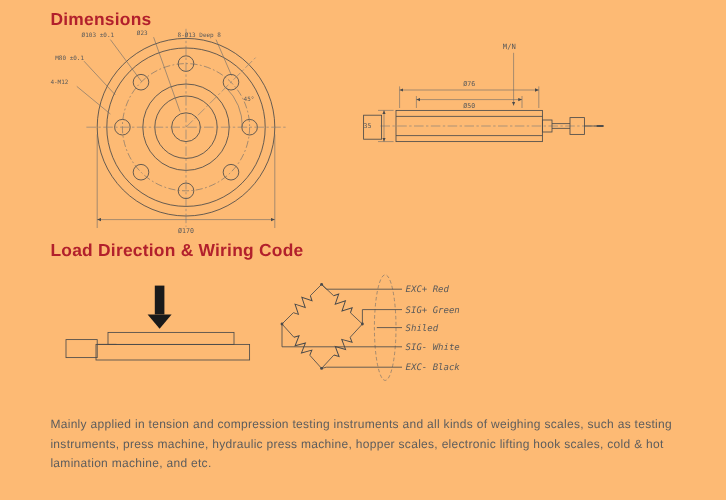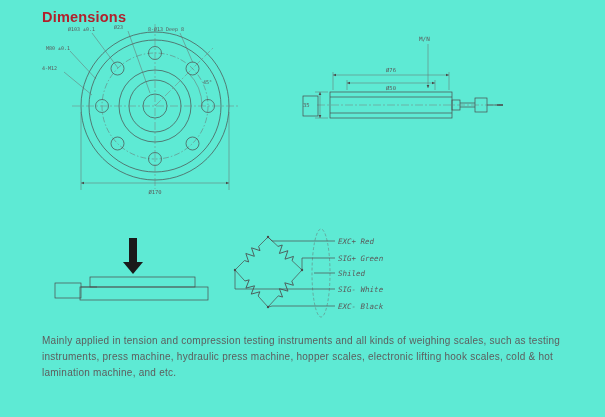--- a/index.html
+++ b/index.html
@@ -1,22 +1,22 @@
 <!DOCTYPE html>
 <html><head>
 <meta charset="utf-8">
 <style>
   * { margin:0; padding:0; box-sizing:border-box; }
   html,body { background:#ffffff; font-family:"Liberation Sans", sans-serif; }
-  .page { position:relative; width:605px; height:417px; background:#5eead4; overflow:hidden; }
+  .page { position:relative; width:605px; height:417px; background:#fdba74; overflow:hidden; }
   .heading { position:absolute; left:42px; font-size:14.5px; font-weight:700; color:#b2202c; letter-spacing:.2px; }
   .heading.h-dim { top:9px; }
   .heading.h-wir { top:201px; }
   .heading.h-app { top:327px; }
-  .apps-body { position:absolute; left:42px; top:333px; width:527px; font-size:10px; line-height:1.58; color:#5d5d5d; letter-spacing:.25px; }
+  .apps-body { position:absolute; left:42px; top:347px; width:527px; font-size:10px; line-height:1.58; color:#5d5d5d; letter-spacing:.25px; }
   .draw { position:absolute; }
   .d-front { left:40px;  top:22px; }
   .d-side  { left:295px; top:30px; }
   .d-load  { left:45px;  top:228px; }
   .d-wire  { left:222px; top:225px;font-style:italic; }
   svg { display:block; }
   svg text { font-family:"DejaVu Sans Mono", monospace; fill:#5a5a5a; }
   .ln   { stroke:#4a4a4a; stroke-width:.7; fill:none; }
   .thin { stroke:#6a6a6a; stroke-width:.5; fill:none; }
   .cl   { stroke:#7a7a7a; stroke-width:.5; fill:none; stroke-dasharray:8 2 2 2; }
@@ -114,20 +114,21 @@
         <line class="thin" x1="25" y1="62" x2="25" y2="88" marker-start="url(#as)" marker-end="url(#as)"></line>
         <line class="thin" x1="133" y1="14" x2="133" y2="58" marker-end="url(#as)"></line>
       </g>
       <text x="124" y="11" font-size="6">M/N</text>
       <text x="96" y="42" font-size="5.5" text-anchor="middle">Ø76</text>
       <text x="96" y="60" font-size="5.5" text-anchor="middle">Ø50</text>
       <text x="8" y="77" font-size="5.5">35</text>
     </svg>
   </div>
 
+  <h2 class="heading h-wir">Load Direction &amp; Wiring Code</h2>
 
   <div class="draw d-load">
     <svg width="180" height="90" viewBox="0 0 180 90">
       <defs>
         <pattern id="h2" patternUnits="userSpaceOnUse" width="4" height="4">
           <path d="M0,4 L4,0" stroke="#6a6a6a" stroke-width=".6"></path>
         </pattern>
       </defs>
       <g>
         <rect x="84" y="10" width="8" height="24" fill="#1a1a1a"></rect>

